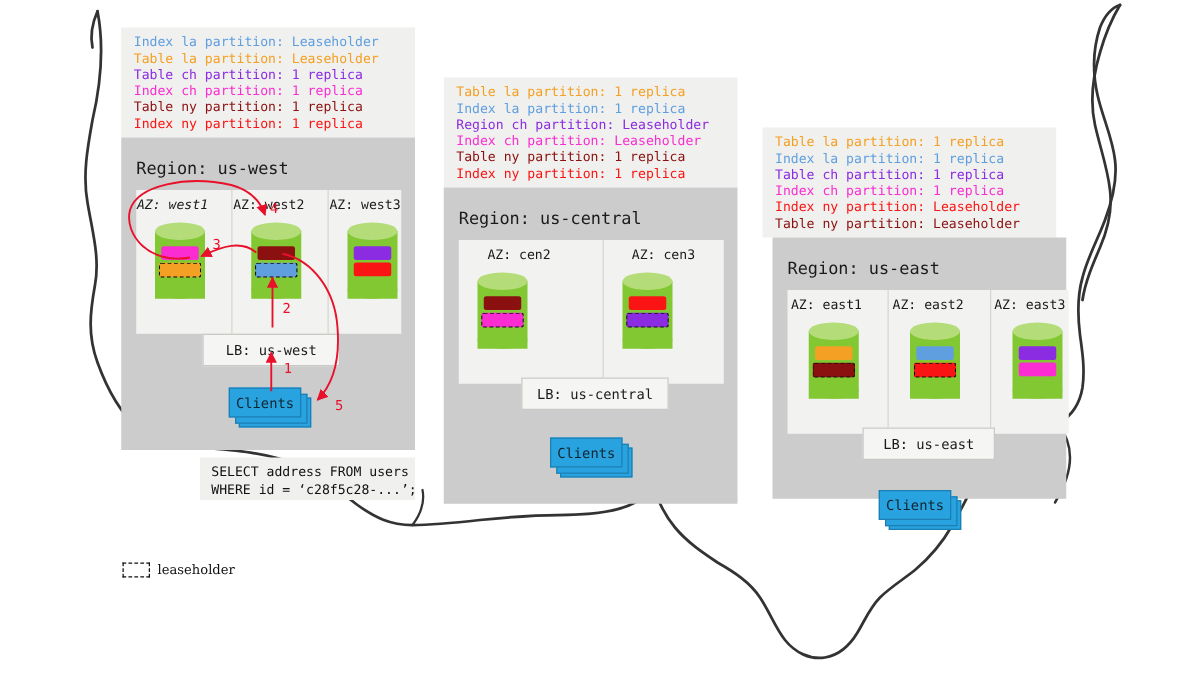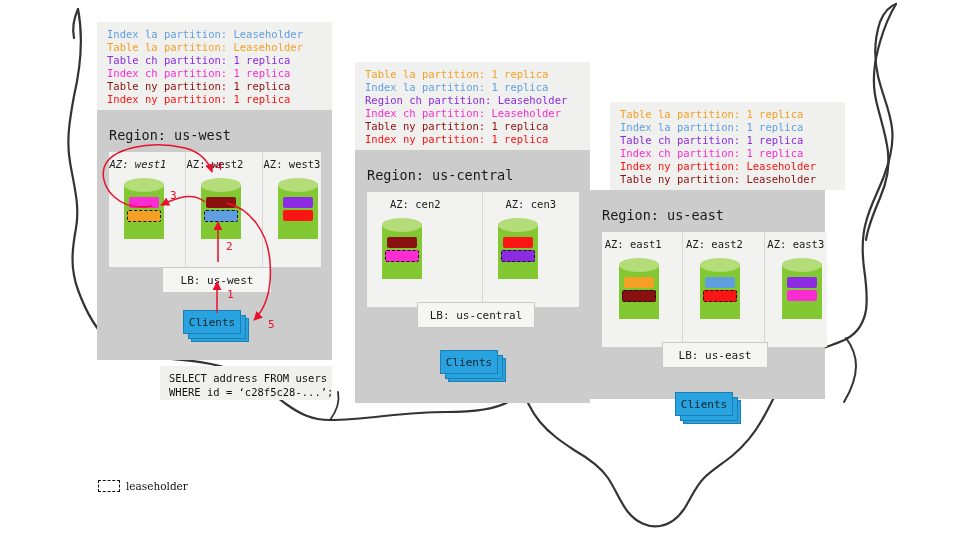--- a/index.html
+++ b/index.html
@@ -190,21 +190,21 @@
 
   <div class="legend-panel" style="left:610px;top:102px;width:235px;height:88px;">
     <div class="legend-line" style="color:#f4a024">Table la partition: 1 replica</div>
     <div class="legend-line" style="color:#5f9fe0">Index la partition: 1 replica</div>
     <div class="legend-line" style="color:#8b2be2">Table ch partition: 1 replica</div>
     <div class="legend-line" style="color:#fa2cd2">Index ch partition: 1 replica</div>
     <div class="legend-line" style="color:#fa1414">Index ny partition: Leaseholder</div>
     <div class="legend-line" style="color:#8b1010">Table ny partition: Leaseholder</div>
   </div>
 
-  <div class="region-panel" style="left:590px;top:190px;width:235px;height:209px;">
+  <div class="region-panel" style="left:618px;top:190px;width:235px;height:209px;">
     <div class="region-title" style="left:12px;top:17px;">Region: us-east</div>
 
     <div class="az-strip" style="left:12px;top:42px;width:225px;height:115px;">
       <div class="az-cell">
         <div class="az-label" style="top:6px;">AZ: east1</div>
         <div class="cyl" style="left:17px;top:26px;width:40px;height:68px;">
           <div class="body" style="top:7px;height:54px;"></div>
           <div class="bot" style="top:47px;height:14px;"></div>
           <div class="top" style="top:0px;height:14px;"></div>
           <div class="band" style="left:5px;top:19px;width:30px;height:11px;background:#f4a024;"></div>
@@ -239,21 +239,21 @@
 
     <div class="clients" style="left:85px;top:202px;width:70px;height:34px;">
       <div class="sheet" style="left:8px;top:8px;width:58px;height:24px;"></div>
       <div class="sheet" style="left:5px;top:5px;width:58px;height:24px;"></div>
       <div class="front" style="left:0px;top:0px;width:58px;height:24px;">
         <span>Clients</span>
       </div>
     </div>
   </div>
 
-  <div class="key-legend" style="left:98px;top:450px;margin-top:30px;">
+  <div class="key-legend" style="left:98px;top:450px;">
     <div class="key-swatch"></div>
     <div class="key-text">leaseholder</div>
   </div>
 
   <svg id="arrow-layer" viewBox="0 0 960 540">
     <defs>
       <marker id="ah" markerWidth="7" markerHeight="7" refX="5.4" refY="3" orient="auto">
         <path d="M0,0 L6,3 L0,6 z" fill="#e8102a"></path>
       </marker>
     </defs>

